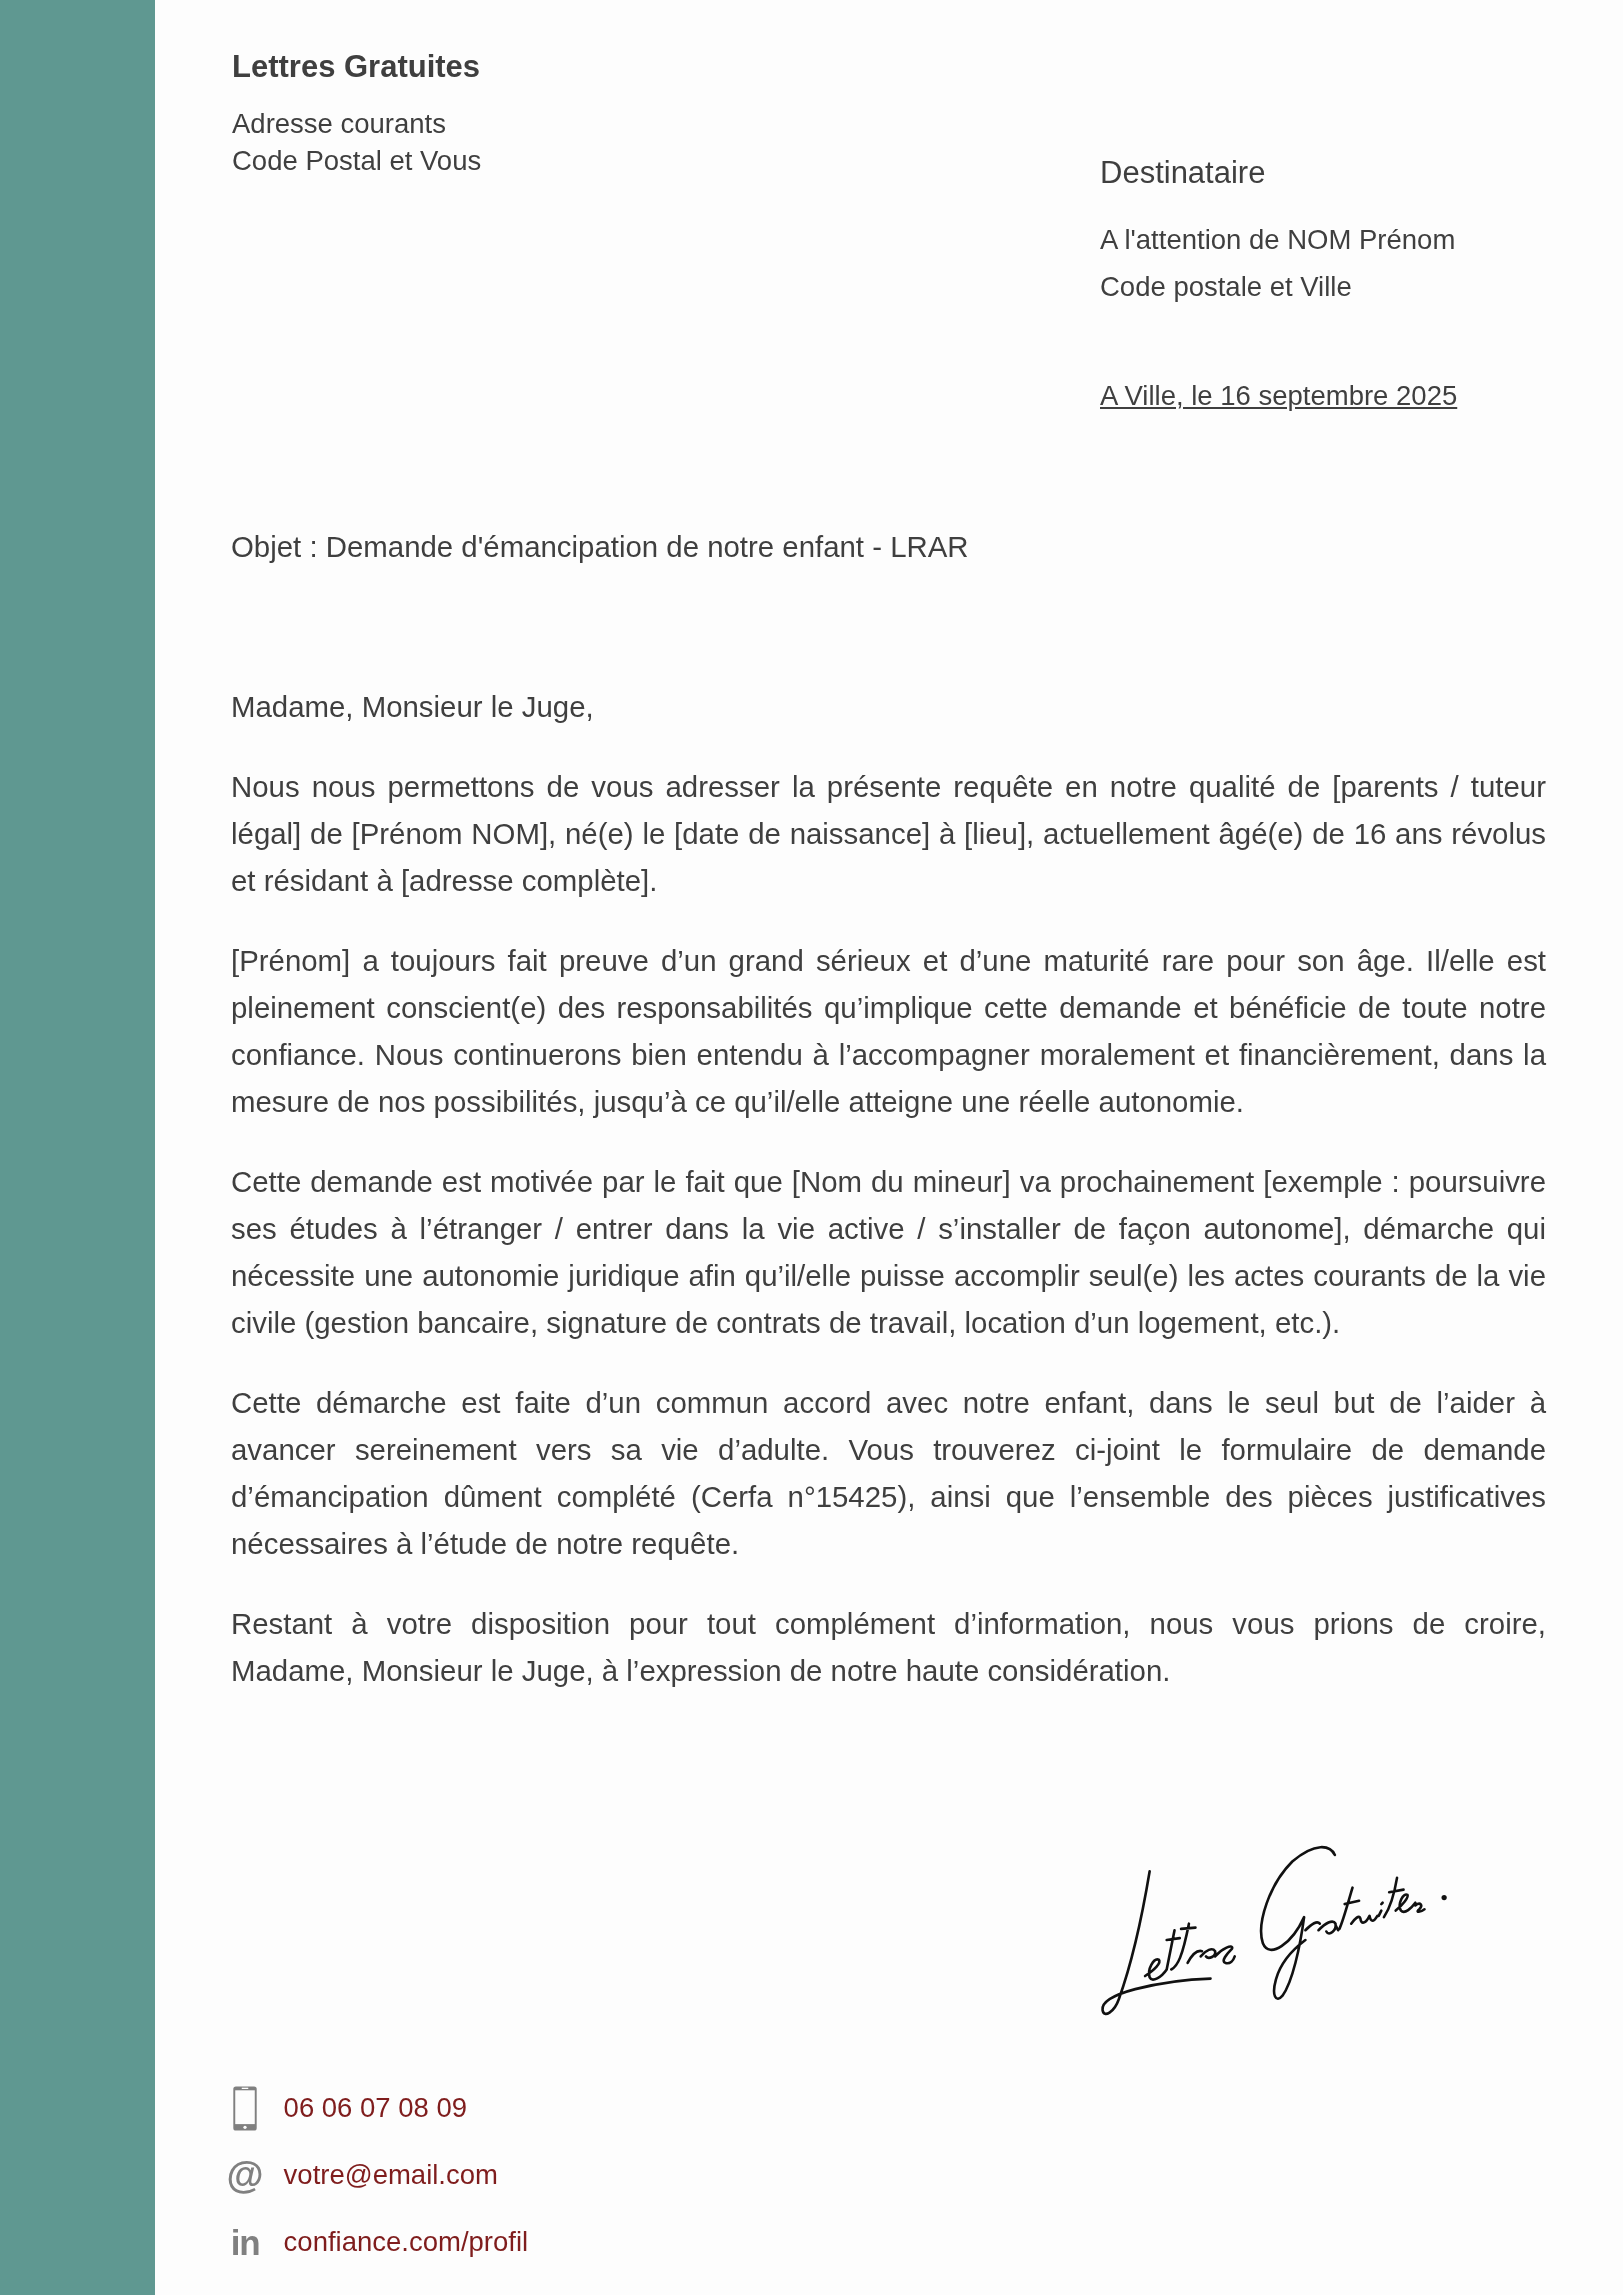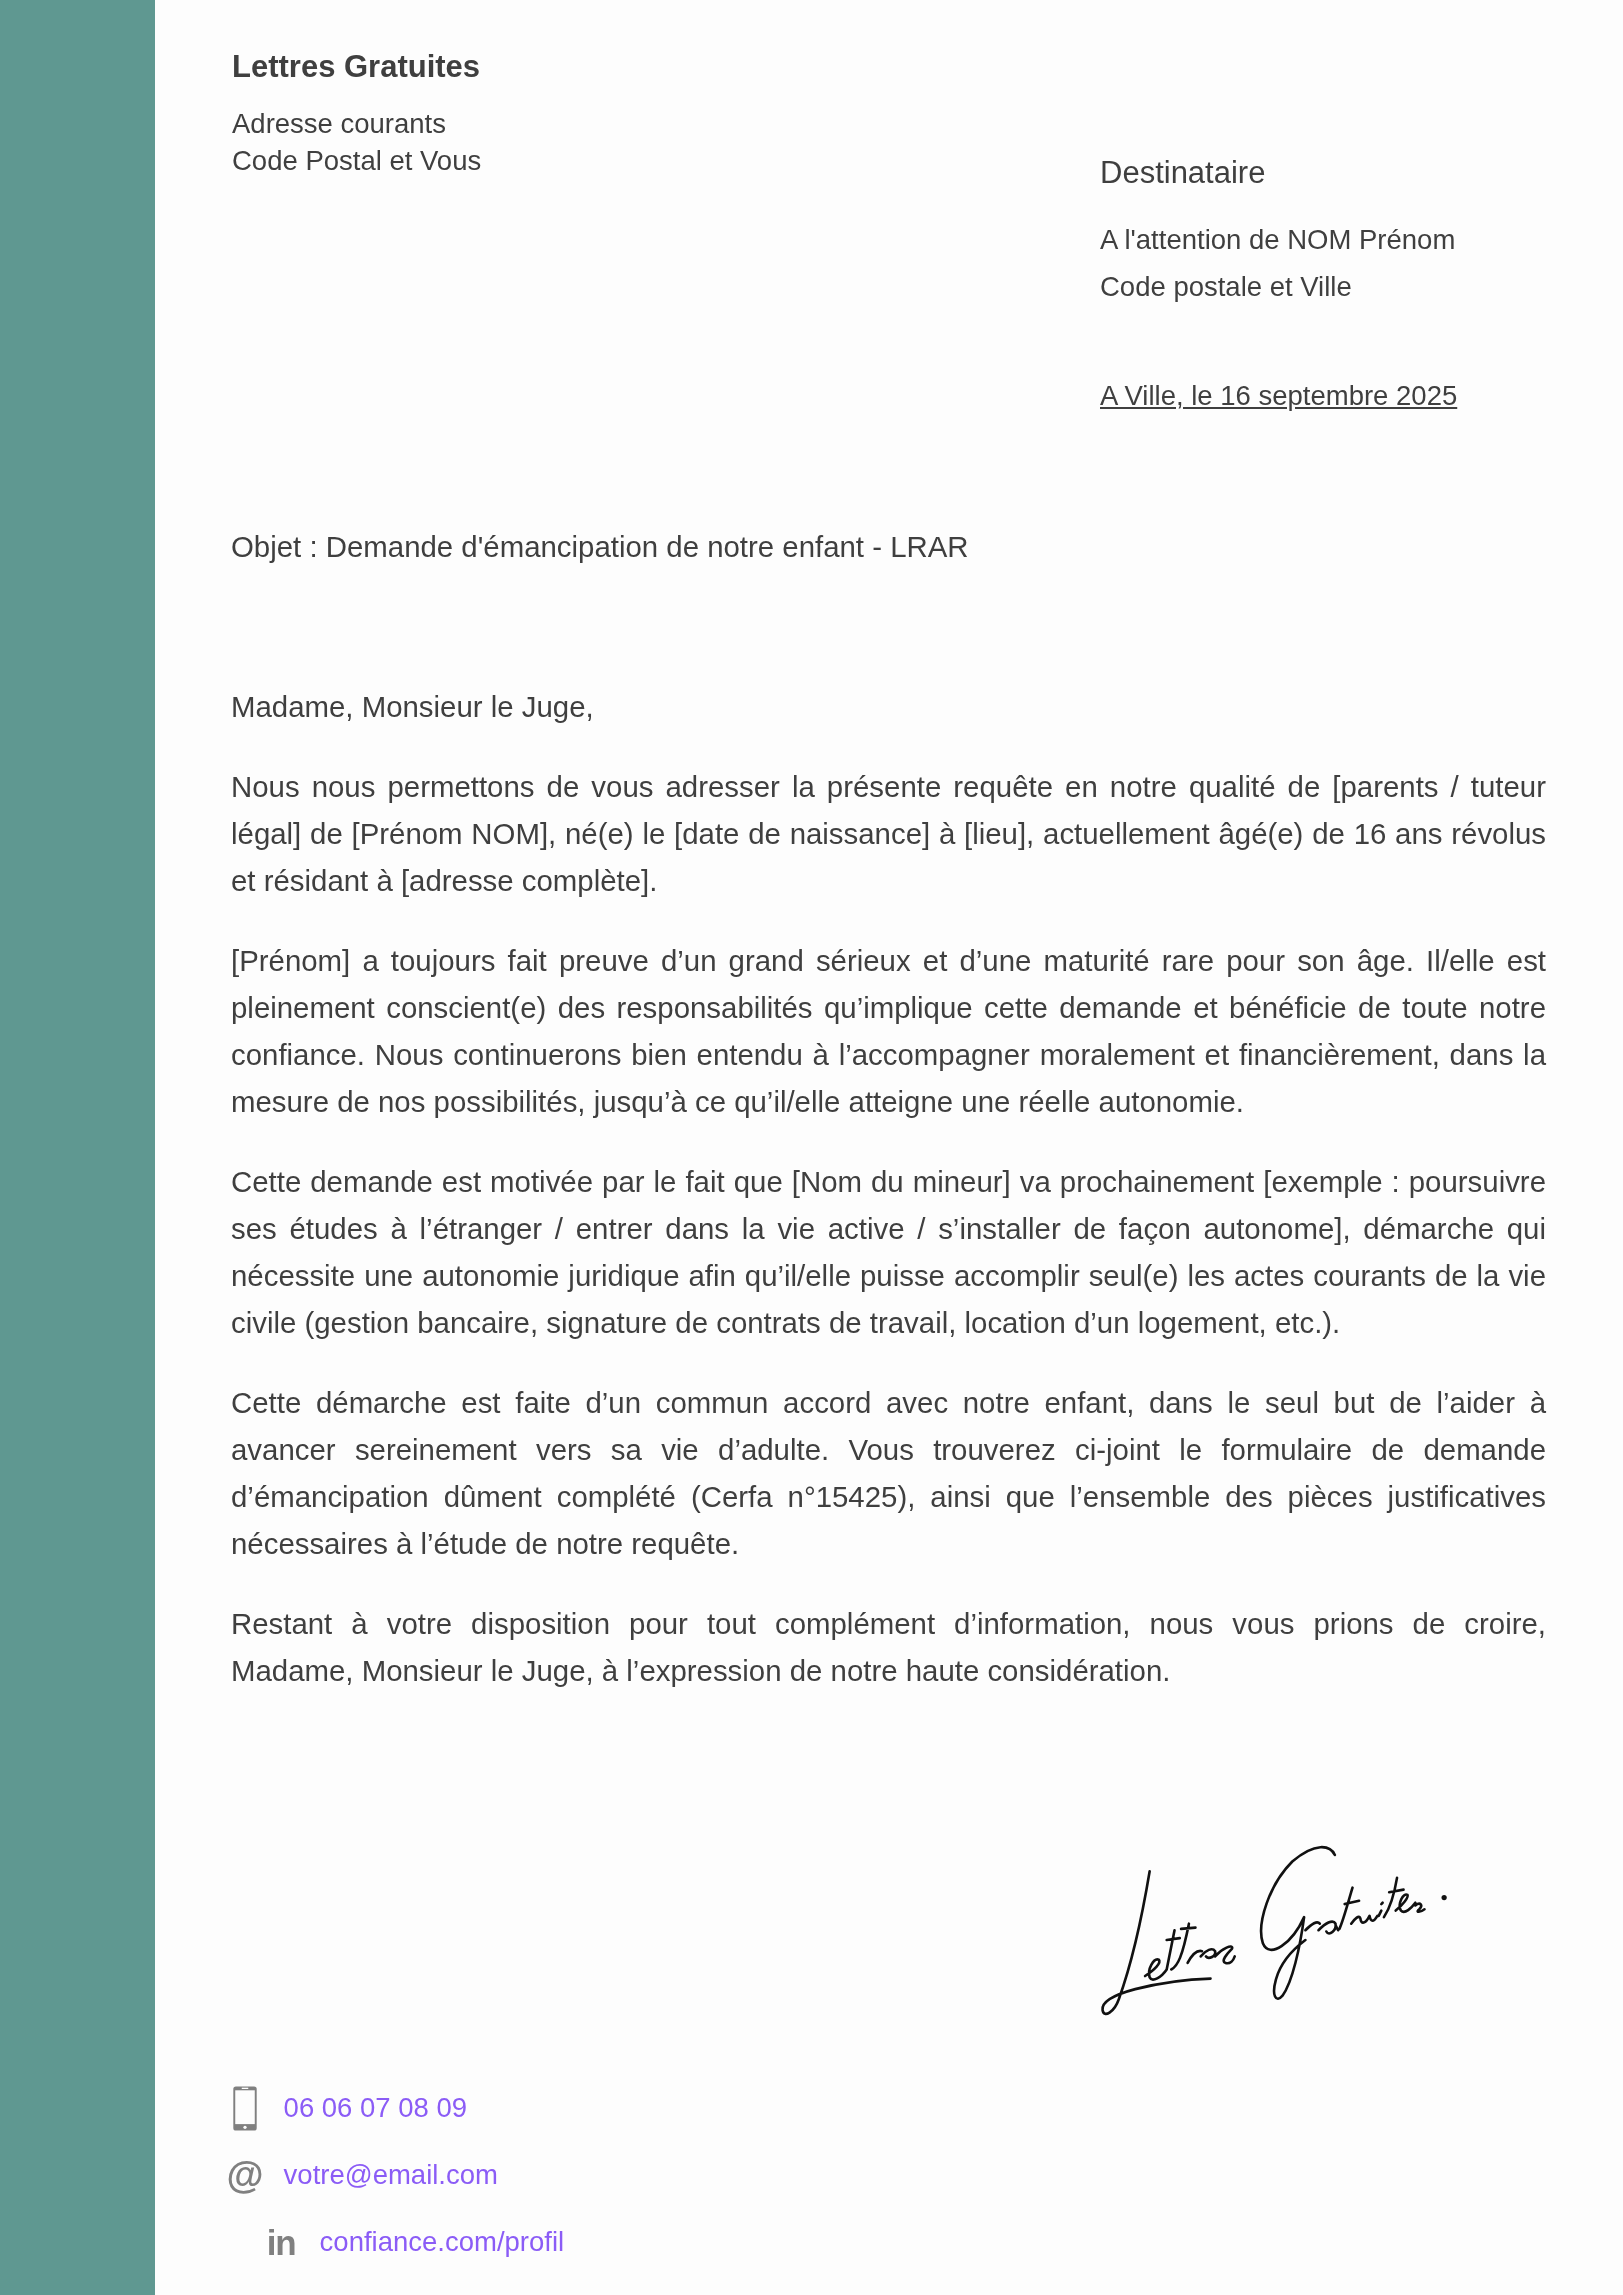--- a/index.html
+++ b/index.html
@@ -58,25 +58,25 @@
       position: absolute; left: 226px;
       height: 52px; display: flex; align-items: center;
     }
     .footer-icon {
       width: 38px; height: 52px;
       display: flex; align-items: center; justify-content: center;
       color: #808080;
     }
     .footer-text {
       margin-left: 19.6px;
-      font-size: 27.5px; color: #8b5cf6;
+      font-size: 27.5px; color: #7f1d1d;
       text-decoration: none;
     }
     .at-glyph { font-size: 38px; font-weight: bold; line-height: 1; }
-    .in-glyph { font-size: 35px; font-weight: bold; line-height: 1; letter-spacing: -1.3px; margin-left: 36px; }
+    .in-glyph { font-size: 35px; font-weight: bold; line-height: 1; letter-spacing: -1.3px; }
   </style>
 </head>
 <body>
 
 <div class="sidebar"></div>
 
 <div class="abs sender-name">Lettres Gratuites</div>
 <div class="abs sender-lines">
   <div>Adresse courants</div>
   <div>Code Postal et Vous</div>

